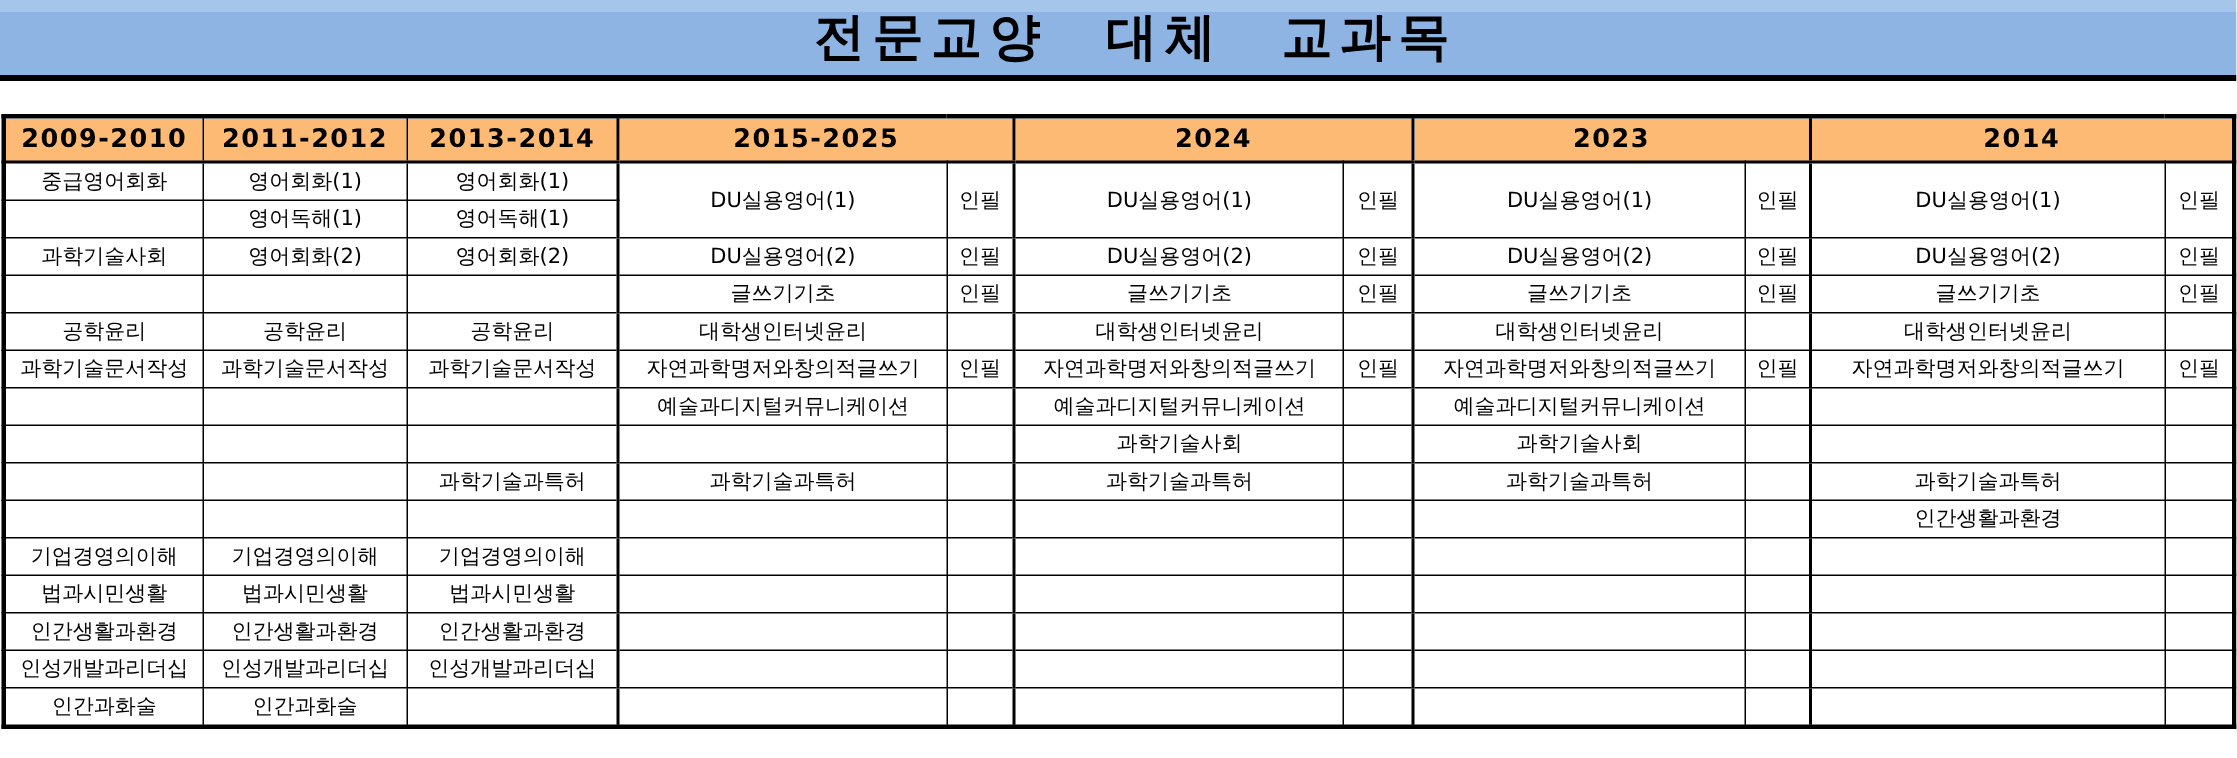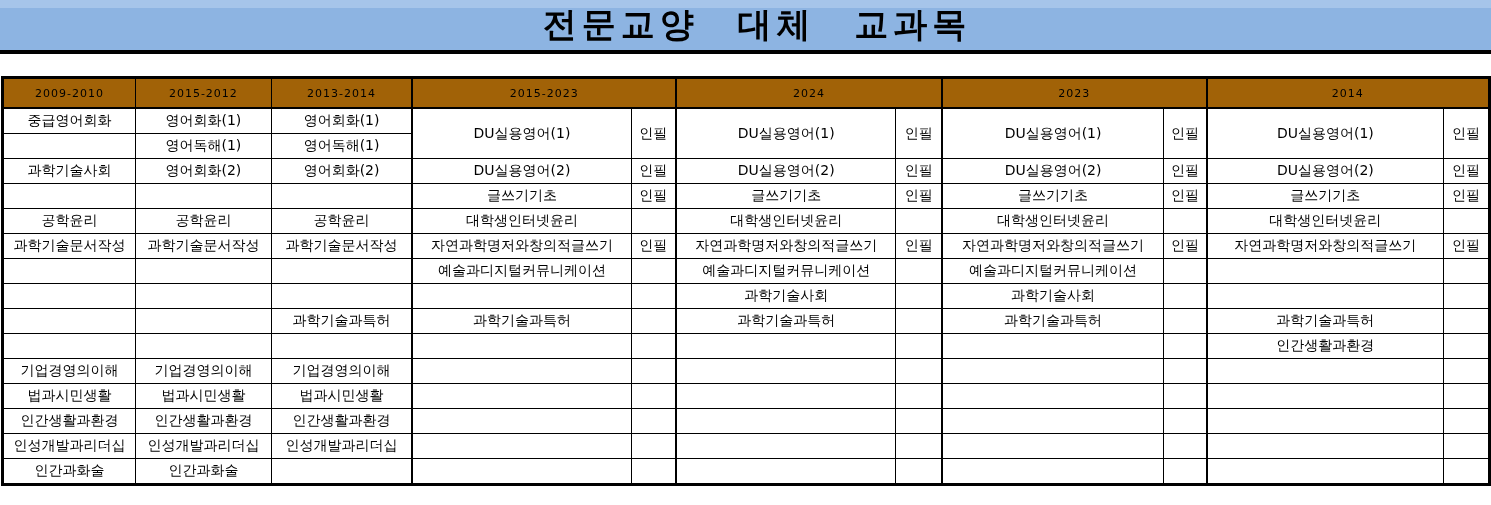--- a/index.html
+++ b/index.html
@@ -23,22 +23,22 @@
     margin-left:1px;
     border:3px solid #000;
   }
   th,td{
     border:1px solid #000;
     overflow:hidden;white-space:nowrap;
     text-align:center;vertical-align:middle;
     padding:0 2px;
   }
   thead th{
-    background:#a16207;
-    height:28px;font-size:11px;font-weight:normal;
+    background:#fdba74;
+    height:28px;font-size:17px;font-weight:bold;
     border-bottom:2px solid #000;
     letter-spacing:1px;
   }
   tbody td{height:24px;font-size:14px;font-weight:normal;}
   
   thead th:nth-child(n+4){border-left:2px solid #000;}
   tbody td:nth-child(4),
   tbody td:nth-child(6),
   tbody td:nth-child(8),
   tbody td:nth-child(10){border-left:2px solid #000;}
@@ -61,23 +61,23 @@
     <col style="width:220px">
       <col style="width:46px">
     <col style="width:222px">
       <col style="width:43px">
     <col style="width:237px">
       <col style="width:46px">
   </colgroup>
   <thead>
     <tr>
       <th>2009-2010</th>
-      <th>2015-2012</th>
+      <th>2011-2012</th>
       <th>2013-2014</th>
-      <th colspan="2">2015-2023</th>
+      <th colspan="2">2015-2025</th>
       <th colspan="2">2024</th>
       <th colspan="2">2023</th>
       <th colspan="2">2014</th>
     </tr>
   </thead>
   <tbody>
     <tr>
       <td>중급영어회화</td>
       <td>영어회화(1)</td>
       <td>영어회화(1)</td>

